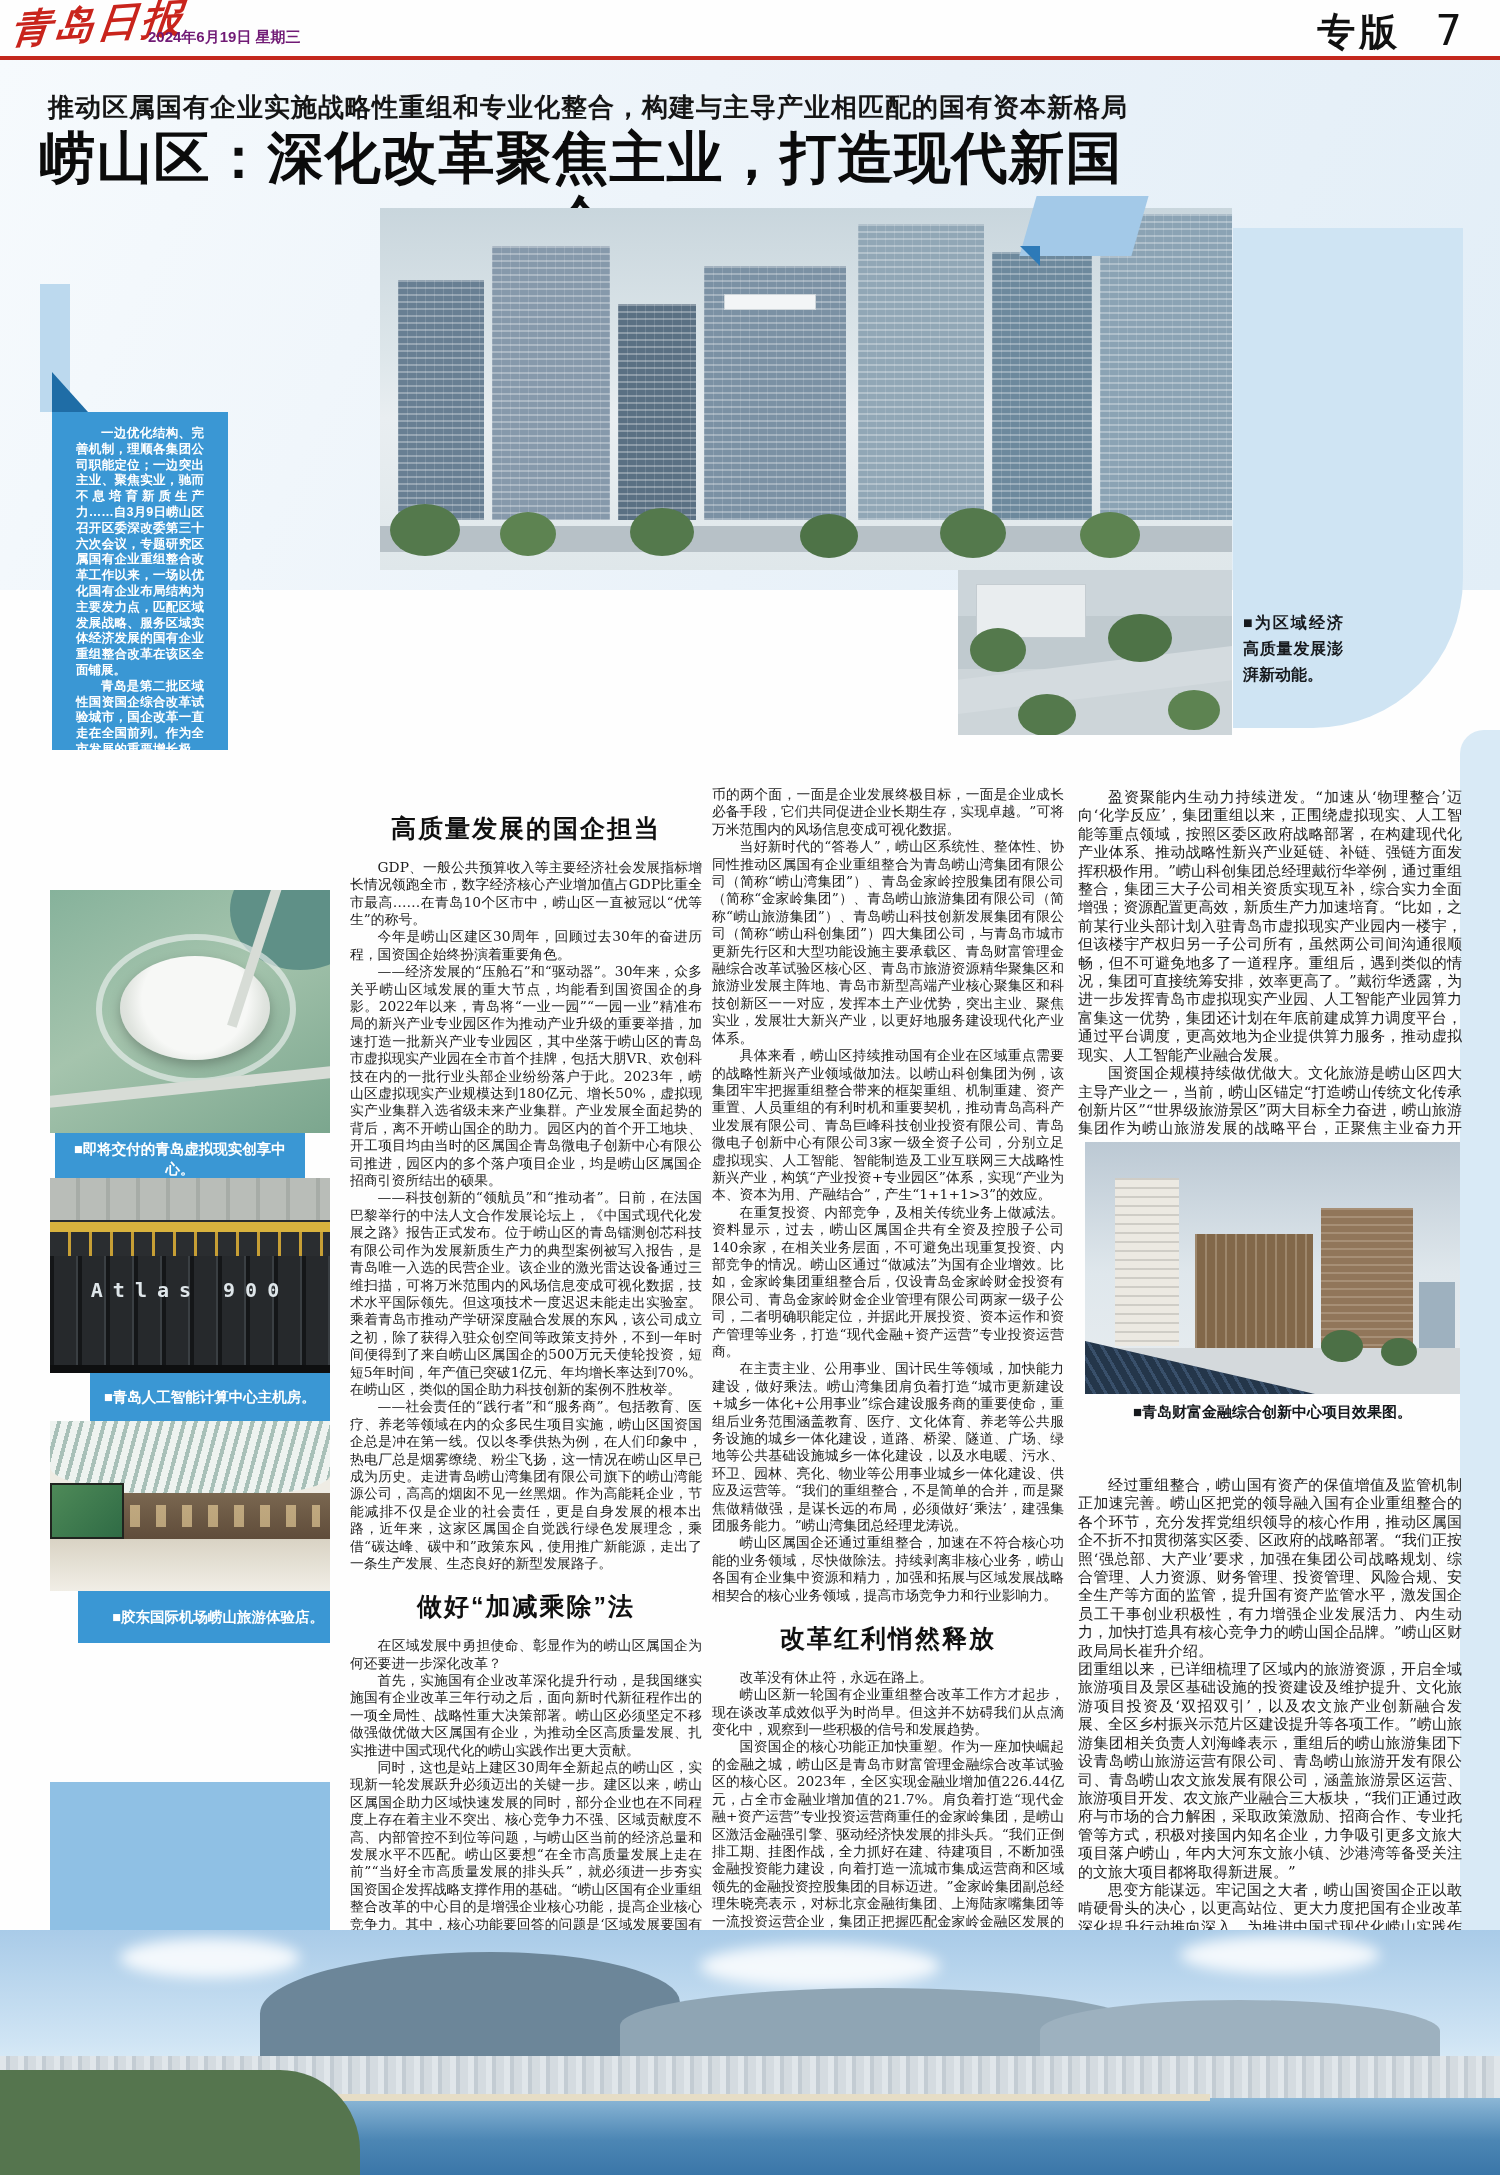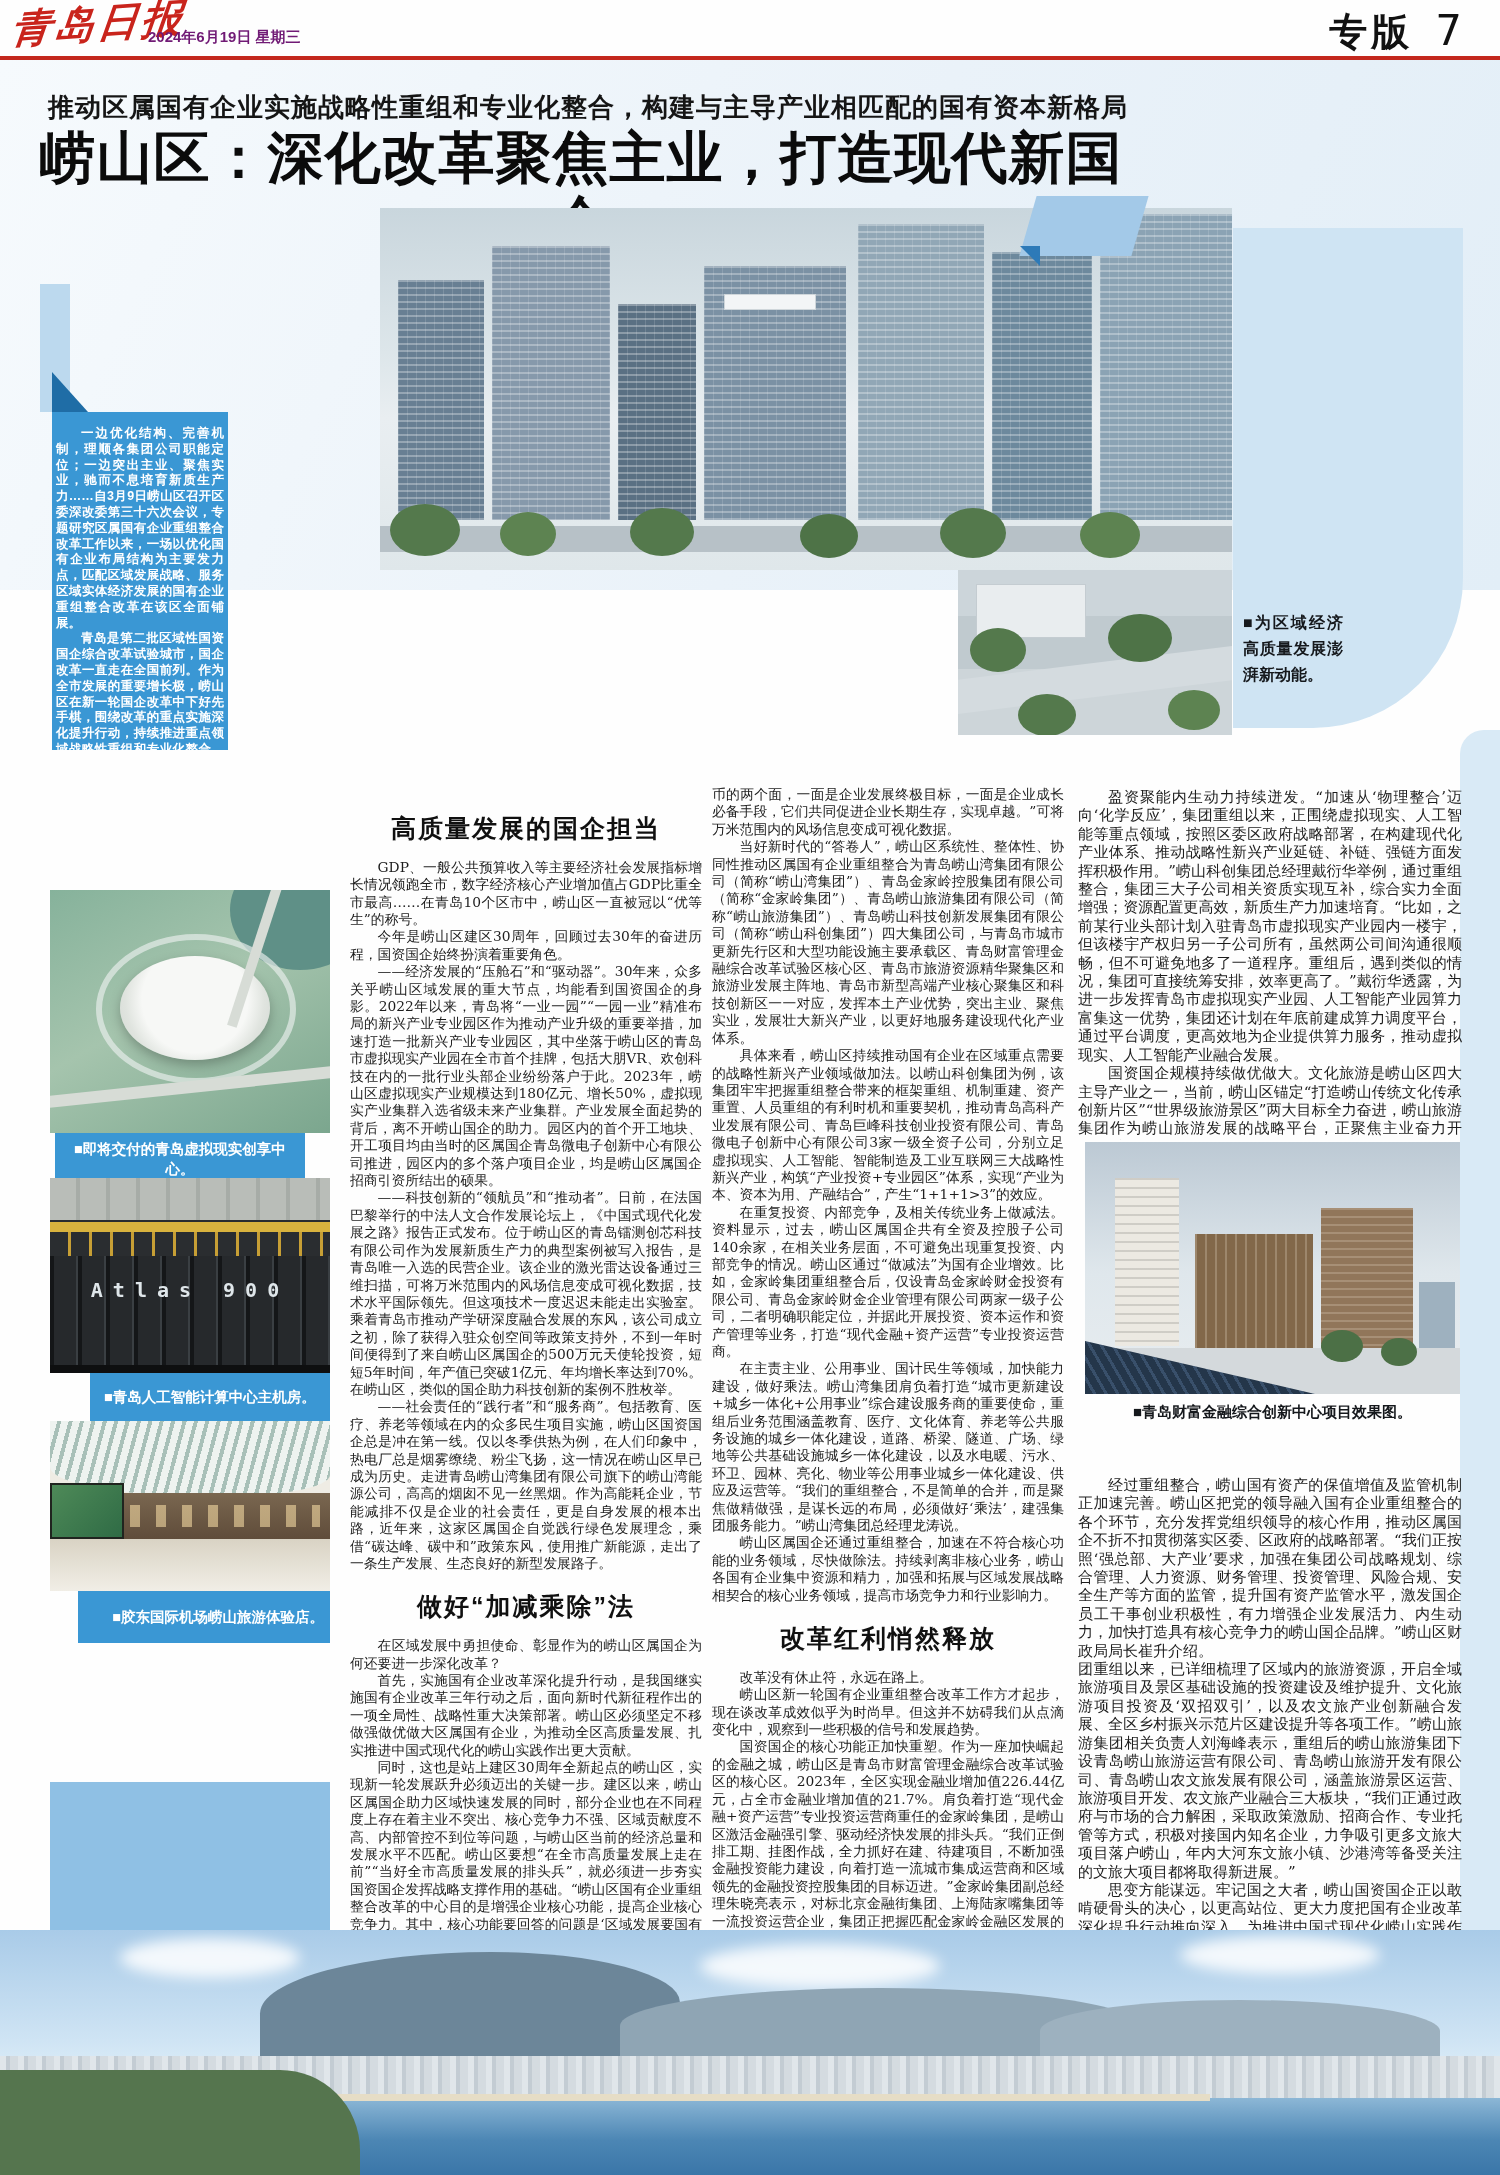--- a/index.html
+++ b/index.html
@@ -5,37 +5,37 @@
   *{margin:0;padding:0;box-sizing:border-box}
   html,body{background:#9aa0a6}
   #page{position:relative;width:1500px;height:2175px;margin:0 auto;background:#fefefe;overflow:hidden;
         font-family:"Liberation Sans","DejaVu Sans",sans-serif;color:#1b1b1b}
   .abs{position:absolute}
 
   
   #masthead-logo{left:14px;top:2px;font:bold italic 40px "DejaVu Serif",serif;color:#c9241c;
     letter-spacing:3px;transform:skewX(-10deg) rotate(-4deg);transform-origin:left top}
   #masthead-date{left:148px;top:28px;font:bold 15px "Liberation Sans",sans-serif;color:#701a75}
-  #page-head{right:38px;top:6px;display:flex;align-items:baseline;gap:22px}
+  #page-head{right:38px;top:6px;display:flex;align-items:baseline;gap:34px}
   #page-head .plabel{font:bold 38px "Liberation Sans",sans-serif;color:#111;letter-spacing:4px}
   #page-head .pnum{font:42px "DejaVu Sans",sans-serif;color:#111}
   #red-rule{left:0;top:56px;width:1500px;height:4px;background:#c3271d}
 
   
   #head-wash{left:0;top:60px;width:1500px;height:530px;
     background:linear-gradient(115deg,#f6fafd 0%,#eaf2f9 55%,#e2eef7 100%)}
   #kicker{left:40px;top:92px;width:1096px;text-align:center;
     font:bold 26px/1.2 "Liberation Sans",sans-serif;letter-spacing:1px;color:#151515}
   #main-title{left:16px;top:126px;width:1130px;text-align:center;
     font:bold 56px/1.15 "Liberation Sans",sans-serif;letter-spacing:1px;color:#0b0b0b}
 
   
   #lead-strip{left:40px;top:284px;width:30px;height:128px;background:#bcd9ee}
   #lead-fold{left:52px;top:372px;width:0;height:0;border-bottom:40px solid #1f6da6;border-right:36px solid transparent}
-  #lead-box{left:52px;top:412px;width:176px;height:338px;background:#3a97d4;padding:14px 4px;overflow:hidden}
+  #lead-box{left:52px;top:412px;width:176px;height:338px;background:#3a97d4;padding:14px 24px;overflow:hidden}
   #lead-box .para{color:#fff;font:bold 12.5px/15.8px "Liberation Sans",sans-serif;text-align:justify;text-indent:2em;margin:0}
 
   
   .para{font:13.8px/17.4px "DejaVu Serif","Liberation Serif",serif;text-align:justify;text-indent:2em;color:#1c1c1c;margin:0}
   .para.cont{text-indent:0}
   .para.byline{text-indent:0;text-align:right;font-weight:bold;padding-right:10px;margin-top:10px;
     font-family:"Liberation Sans",sans-serif;font-size:15px}
   .subhead{font:bold 25px/1.15 "Liberation Sans",sans-serif;letter-spacing:2px;text-align:center;margin:20px 0 16px;color:#101010}
   .colflow>.subhead:first-child{margin-top:2px}
   #col1{left:350px;top:812px;width:352px;height:1156px;overflow:hidden}

